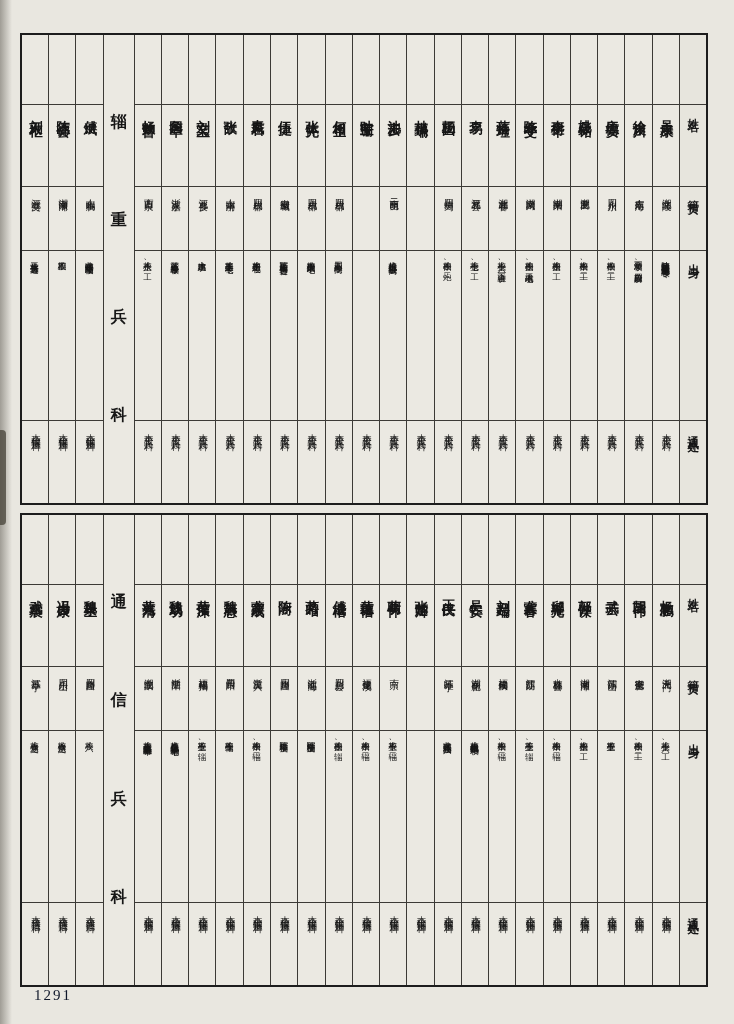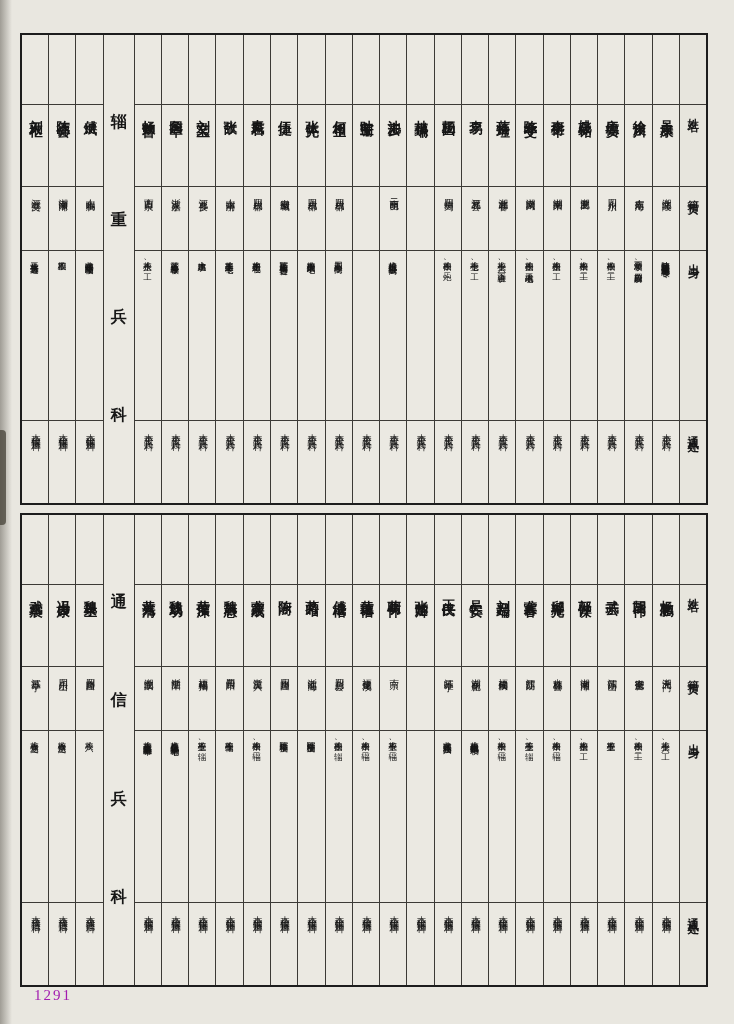--- a/index.html
+++ b/index.html
@@ -67,21 +67,21 @@
   .label-cell{background:#e7e5dd;}
   .label-cell .vt{font-size:11.5px;font-weight:700;letter-spacing:3px;}
   .section-cell{
     height:100%;width:100%;
     display:flex;flex-direction:column;
     justify-content:space-evenly;align-items:center;
     font-size:16px;font-weight:700;
   }
   .page-number{
     position:absolute;left:34px;top:987px;
-    font-size:15px;letter-spacing:2px;color:#a21caf;
+    font-size:15px;letter-spacing:2px;color:#0f172a;
   }
 </style>
 </head>
 <body>
 
 <div class="page">
   <div class="gutter-shadow"></div>
   <div class="scan-artifact"></div>
 
   <div class="roster-table" id="table-top">

